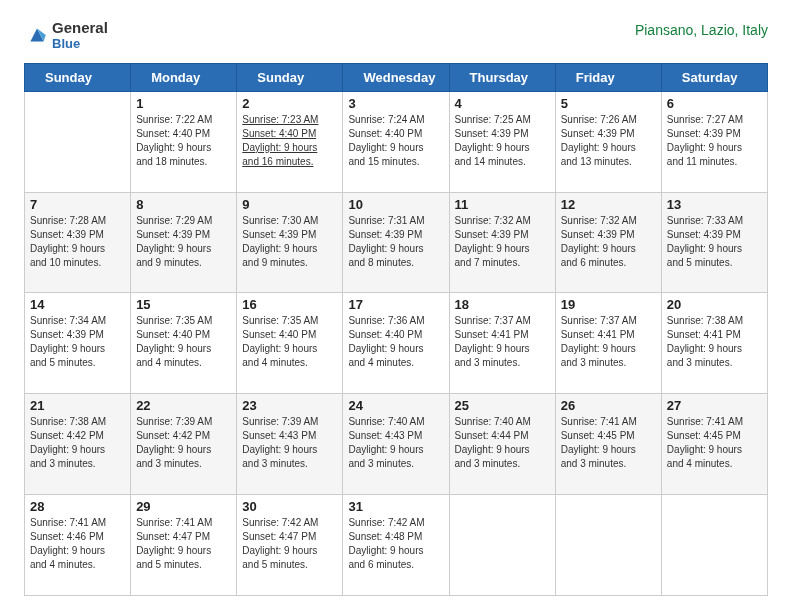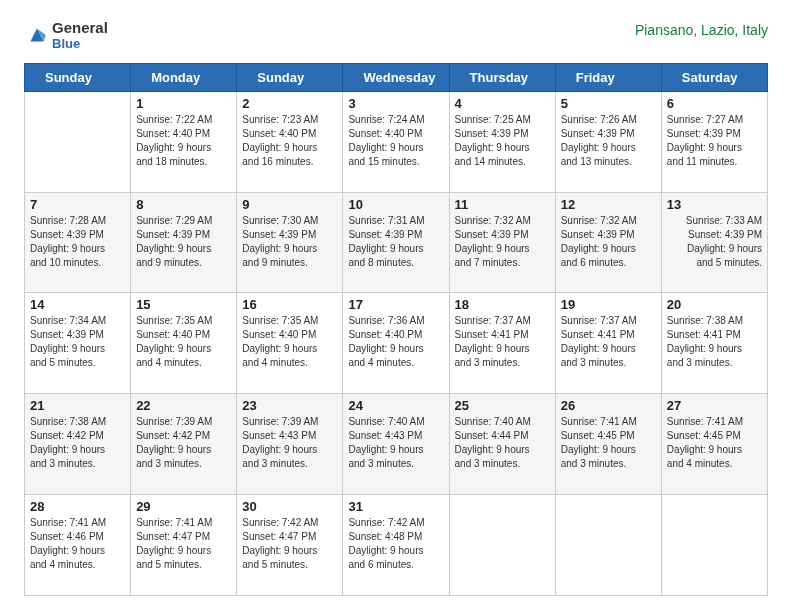--- a/index.html
+++ b/index.html
@@ -141,21 +141,21 @@
           <td class="empty"></td>
           <td>
             <span class="day-num">1</span>
             <div class="day-info" style="white-space: pre-line;">Sunrise: 7:22 AM
 Sunset: 4:40 PM
 Daylight: 9 hours
 and 18 minutes.</div>
           </td>
           <td>
             <span class="day-num">2</span>
-            <div class="day-info" style="white-space: pre-line;">Sunrise: 7:23 AM
+            <div class="day-info" style="white-space: pre-line; text-decoration: underline;">Sunrise: 7:23 AM
 Sunset: 4:40 PM
 Daylight: 9 hours
 and 16 minutes.</div>
           </td>
           <td>
             <span class="day-num">3</span>
             <div class="day-info" style="white-space: pre-line;">Sunrise: 7:24 AM
 Sunset: 4:40 PM
 Daylight: 9 hours
 and 15 minutes.</div>
@@ -220,21 +220,21 @@
           </td>
           <td class="row-shade">
             <span class="day-num">12</span>
             <div class="day-info" style="white-space: pre-line;">Sunrise: 7:32 AM
 Sunset: 4:39 PM
 Daylight: 9 hours
 and 6 minutes.</div>
           </td>
           <td class="row-shade">
             <span class="day-num">13</span>
-            <div class="day-info" style="white-space: pre-line; text-align: right;">Sunrise: 7:33 AM
+            <div class="day-info" style="white-space: pre-line;">Sunrise: 7:33 AM
 Sunset: 4:39 PM
 Daylight: 9 hours
 and 5 minutes.</div>
           </td>
         </tr>
         <tr>
           <td>
             <span class="day-num">14</span>
             <div class="day-info" style="white-space: pre-line;">Sunrise: 7:34 AM
 Sunset: 4:39 PM

